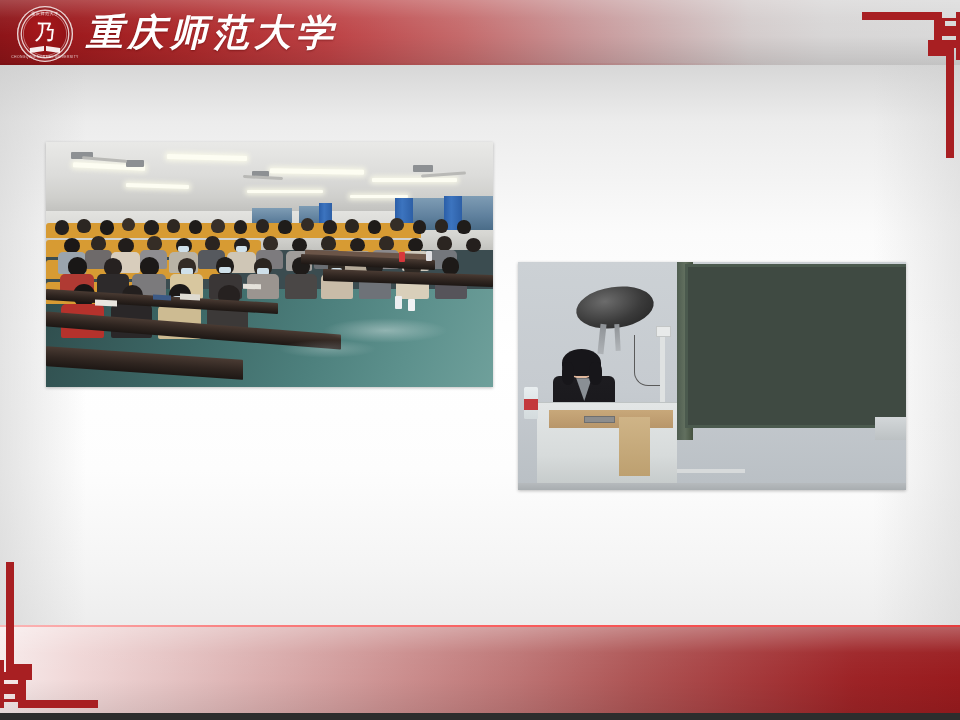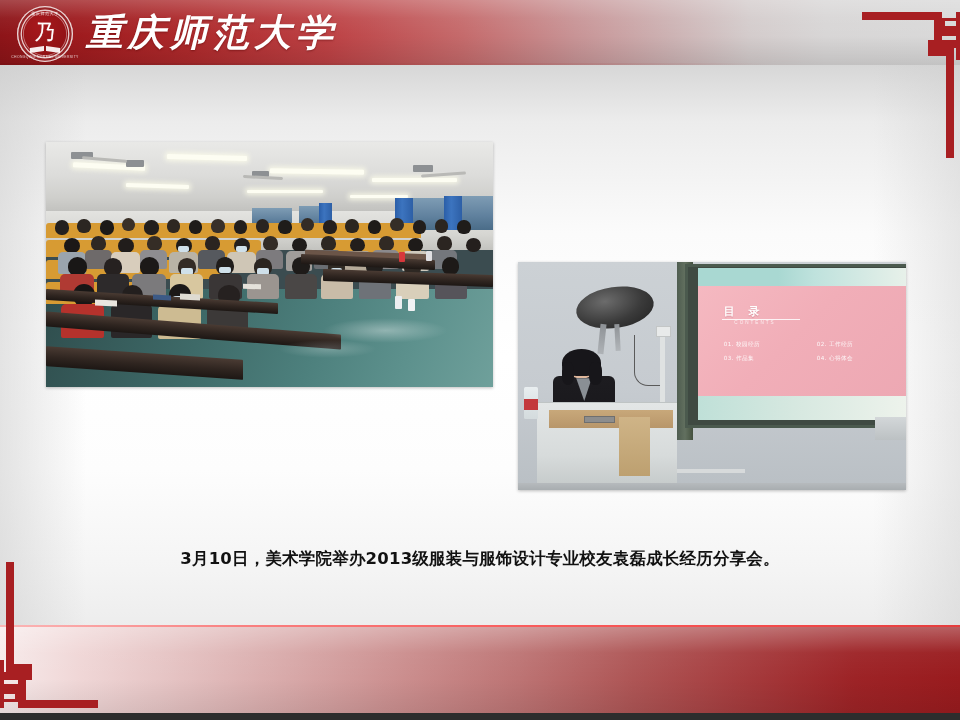--- a/index.html
+++ b/index.html
@@ -459,33 +459,20 @@
     </div>
   </div>
 
   <div class="photo photo-2">
     <div class="ph2">
       <div class="ph2-wall"></div>
 
       <div class="ph2-board"></div>
       <div class="ph2-screenframe"></div>
 
-      <div class="ph2-screen">
-        <div class="scr-top"></div>
-        <div class="scr-body">
-          <div class="scr-title">目 录</div>
-          <div class="scr-rule"></div>
-          <div class="scr-sub">CONTENTS</div>
-          <div class="scr-item it1">01. 校园经历</div>
-          <div class="scr-item it2">02. 工作经历</div>
-          <div class="scr-item it3">03. 作品集</div>
-          <div class="scr-item it4">04. 心得体会</div>
-        </div>
-        <div class="scr-bot"></div>
-      </div>
 
       <div class="ph2-fan"></div>
       <div class="ph2-fan-stem"></div>
       <div class="ph2-fan-stem2"></div>
       <div class="ph2-socket"></div>
       <div class="ph2-cable"></div>
       <div class="ph2-conduit"></div>
       <div class="ph2-conduit2"></div>
 
       <div class="ph2-speaker-body"></div>
@@ -498,21 +485,20 @@
       <div class="ph2-podium-top"></div>
       <div class="ph2-podium-plate"></div>
       <div class="ph2-sidepanel"></div>
       <div class="ph2-bottle"></div>
       <div class="ph2-bottle-label"></div>
       <div class="ph2-rightobj"></div>
       <div class="ph2-floorline"></div>
     </div>
   </div>
 
-  <div class="caption">3月10日，美术学院举办2013级服装与服饰设计专业校友袁磊成长经历分享会。</div>
 
   <div class="footer-hairline"></div>
   <div class="footer-band"></div>
   <div class="footer-band-sheen"></div>
   <div class="footer-base"></div>
 
   <div class="orn orn-bl">
     <span class="h1"></span>
       <span class="v1"></span>
       <span class="h2"></span>

